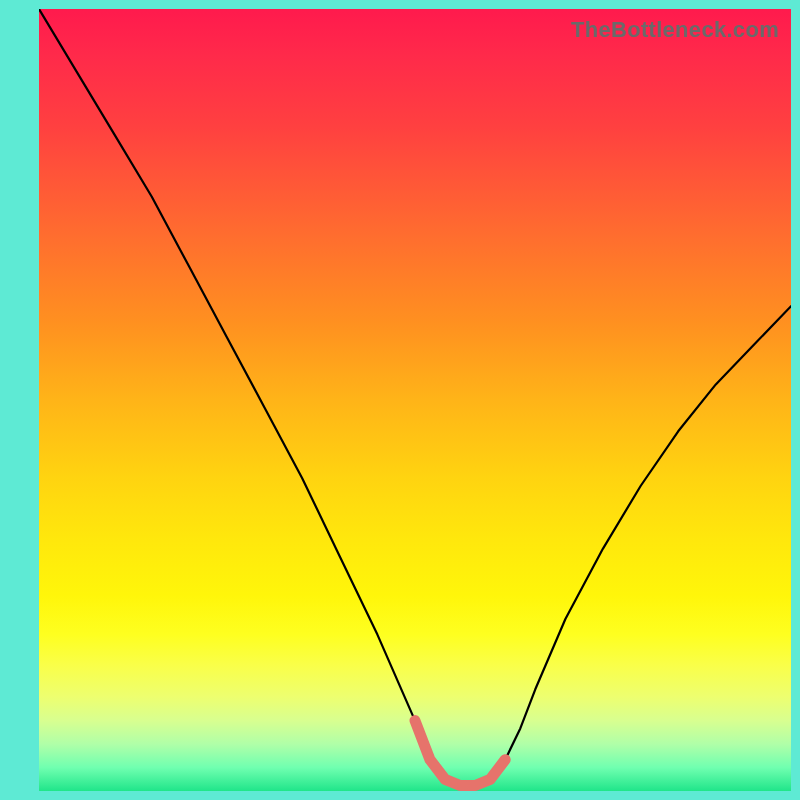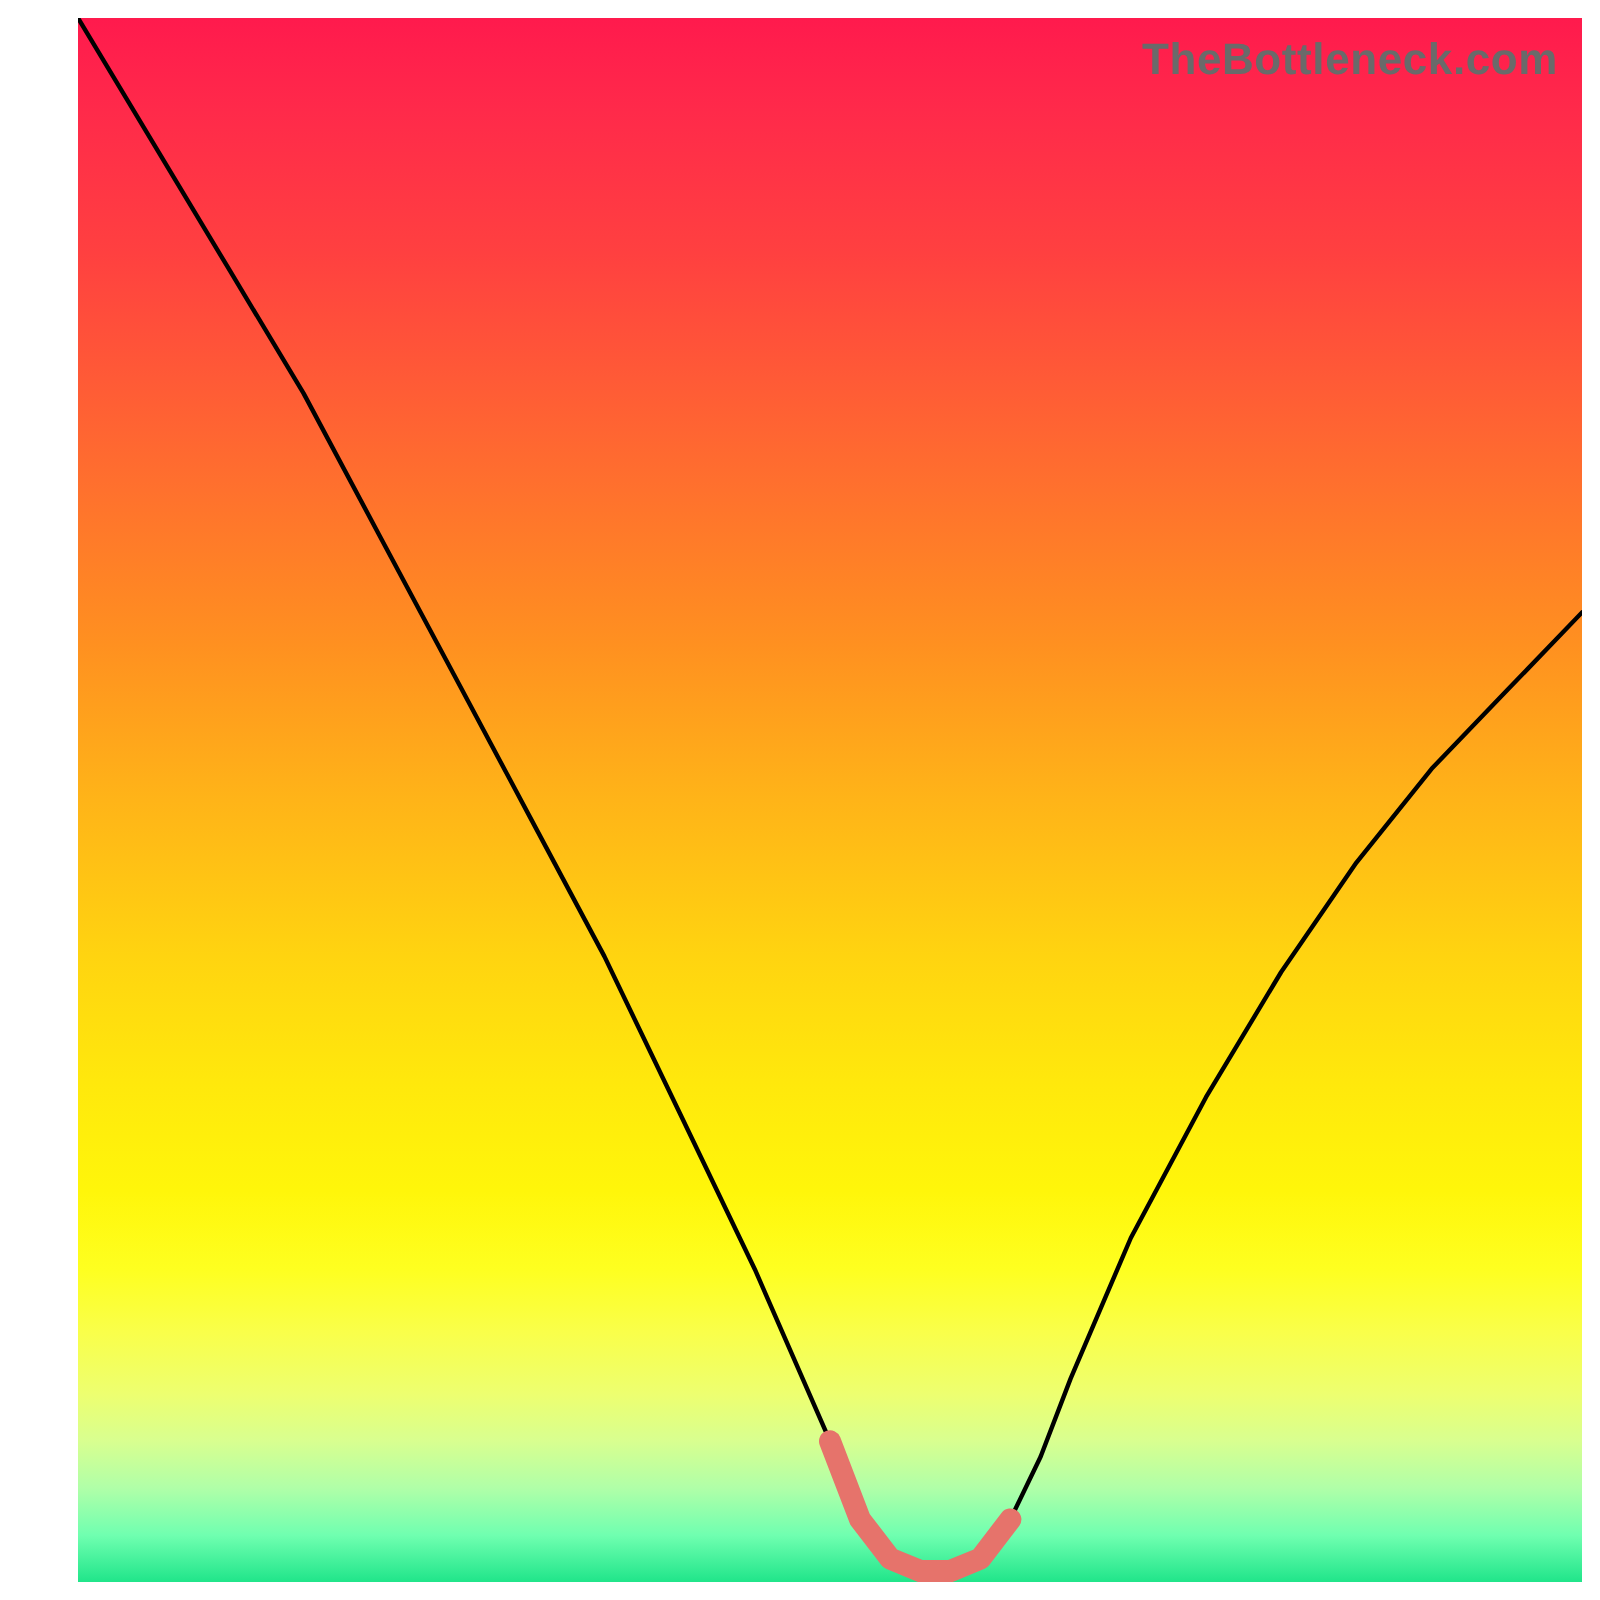--- a/index.html
+++ b/index.html
@@ -1,21 +1,21 @@
 <!DOCTYPE html>
 <html><head>
 <meta charset="utf-8">
 <style>
   * { margin: 0; padding: 0; box-sizing: border-box; }
   html, body { width: 800px; height: 800px; overflow: hidden; background: #000; }
   .frame {
     position: relative;
     width: 800px;
     height: 800px;
-    background: #ffffff;
+    background: #5eead4;
   }
   .plot-area {
     position: absolute;
     left: 39px;
     top: 9px;
     width: 752px;
     height: 782px;
   }
   .gradient-bg {
     position: absolute;

